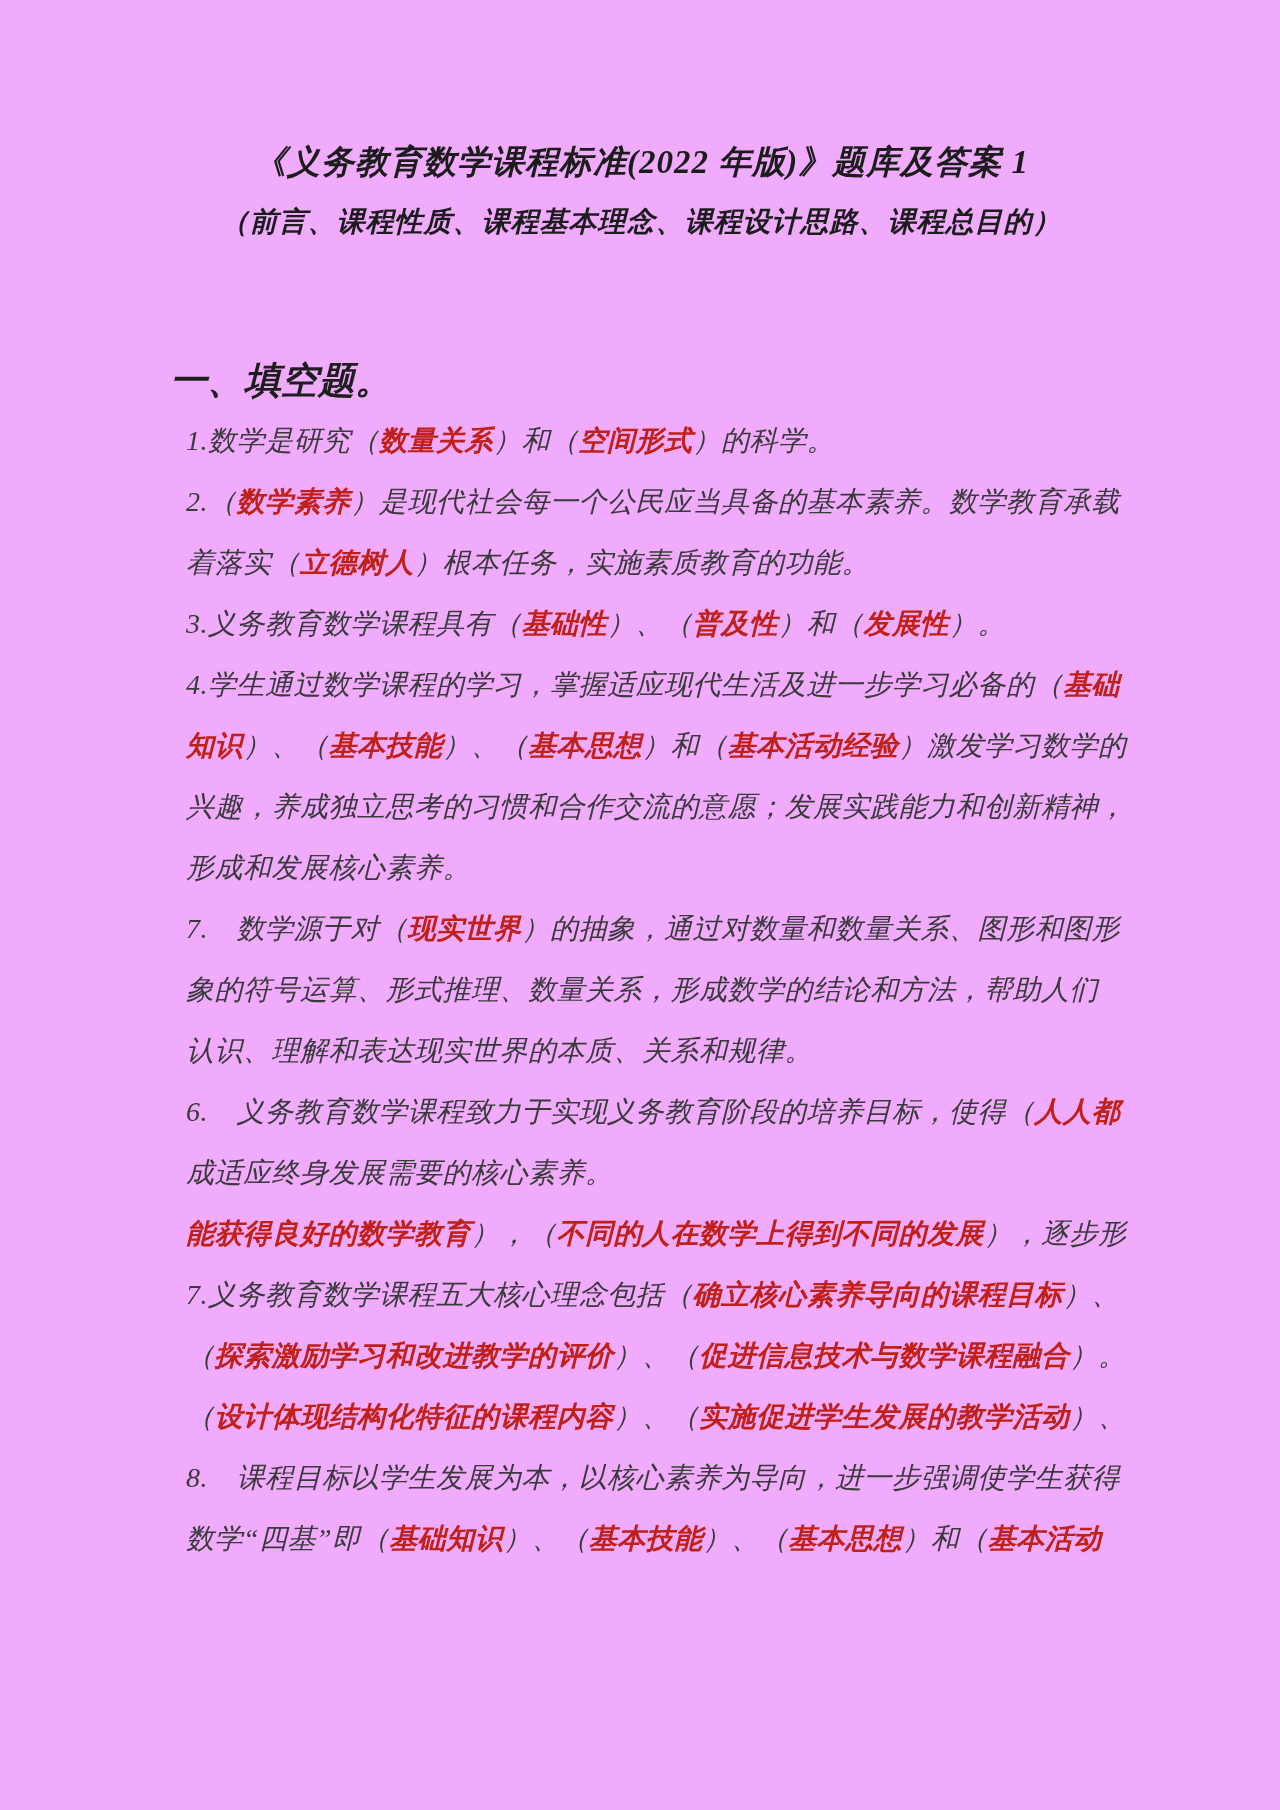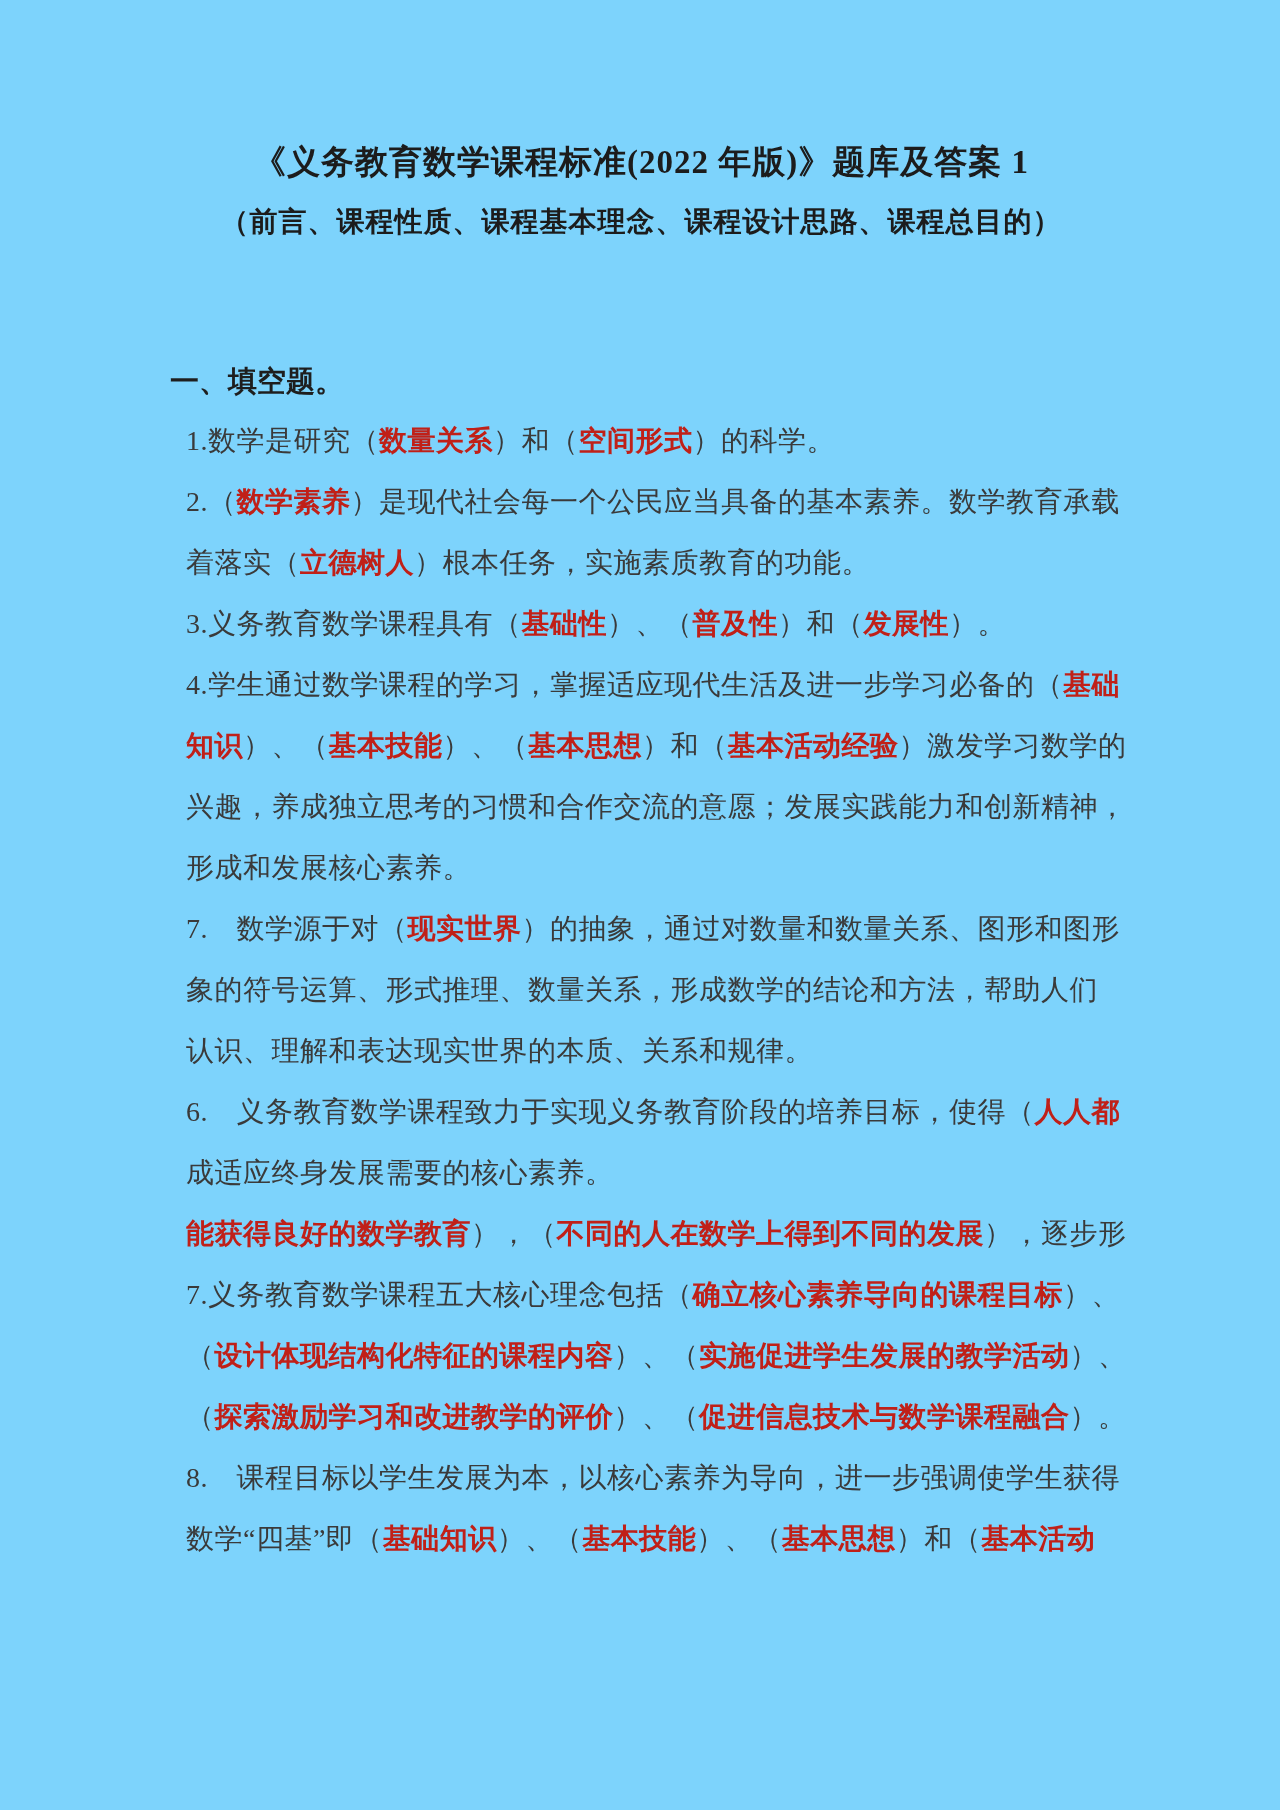--- a/index.html
+++ b/index.html
@@ -13,42 +13,43 @@
     overflow: hidden;
     font-family: "Liberation Serif", "DejaVu Serif", serif;
     color: #3a3a3a;
     -webkit-font-smoothing: antialiased;
   }
   .page {
     box-sizing: border-box;
     width: 1280px;
     height: 1810px;
     padding: 140px 168px 0 170px;
-    background: #7dd3fc;
+    background: #f0abfc;
+    font-style: italic;
   }
   .doc-title {
     text-align: center;
     font-size: 33px;
     line-height: 44px;
     font-weight: bold;
     color: #1c1c1c;
     letter-spacing: 1px;
   }
   .doc-subtitle {
     text-align: center;
     font-size: 28px;
     line-height: 40px;
     font-weight: bold;
     color: #1c1c1c;
     margin-top: 18px;
     letter-spacing: 1px;
   }
   .section-heading {
     margin-top: 110px;
-    font-size: 29px;
+    font-size: 37px;
     line-height: 58px;
     font-weight: bold;
     color: #1e1e1e;
   }
   .questions {
     margin-top: 0;
     margin-left: 16px;
   }
   .q-item { margin: 0; }
   .q-line {
@@ -93,21 +94,21 @@
         <div class="q-line"><span class="txt">象的符号运算、形式推理、数量关系，形成数学的结论和方法，帮助人们</span></div>
         <div class="q-line"><span class="txt">认识、理解和表达现实世界的本质、关系和规律。</span></div>
       </div>
       <div class="q-item">
         <div class="q-line"><span class="txt">6.　义务教育数学课程致力于实现义务教育阶段的培养目标，使得（</span><span class="ans">人人都</span></div>
         <div class="q-line"><span class="txt">成适应终身发展需要的核心素养。</span></div>
         <div class="q-line"><span class="ans">能获得良好的数学教育</span><span class="txt">），（</span><span class="ans">不同的人在数学上得到不同的发展</span><span class="txt">），逐步形</span></div>
       </div>
       <div class="q-item">
         <div class="q-line"><span class="txt">7.义务教育数学课程五大核心理念包括（</span><span class="ans">确立核心素养导向的课程目标</span><span class="txt">）、</span></div>
+        <div class="q-line"><span class="txt">（</span><span class="ans">探索激励学习和改进教学的评价</span><span class="txt">）、（</span><span class="ans">促进信息技术与数学课程融合</span><span class="txt">）。</span></div>
         <div class="q-line"><span class="txt">（</span><span class="ans">设计体现结构化特征的课程内容</span><span class="txt">）、（</span><span class="ans">实施促进学生发展的教学活动</span><span class="txt">）、</span></div>
-        <div class="q-line"><span class="txt">（</span><span class="ans">探索激励学习和改进教学的评价</span><span class="txt">）、（</span><span class="ans">促进信息技术与数学课程融合</span><span class="txt">）。</span></div>
       </div>
       <div class="q-item">
         <div class="q-line"><span class="txt">8.　课程目标以学生发展为本，以核心素养为导向，进一步强调使学生获得</span></div>
         <div class="q-line"><span class="txt">数学“四基”即（</span><span class="ans">基础知识</span><span class="txt">）、（</span><span class="ans">基本技能</span><span class="txt">）、（</span><span class="ans">基本思想</span><span class="txt">）和（</span><span class="ans">基本活动</span></div>
       </div>
     </div>
 </div>
 
 </body></html>

